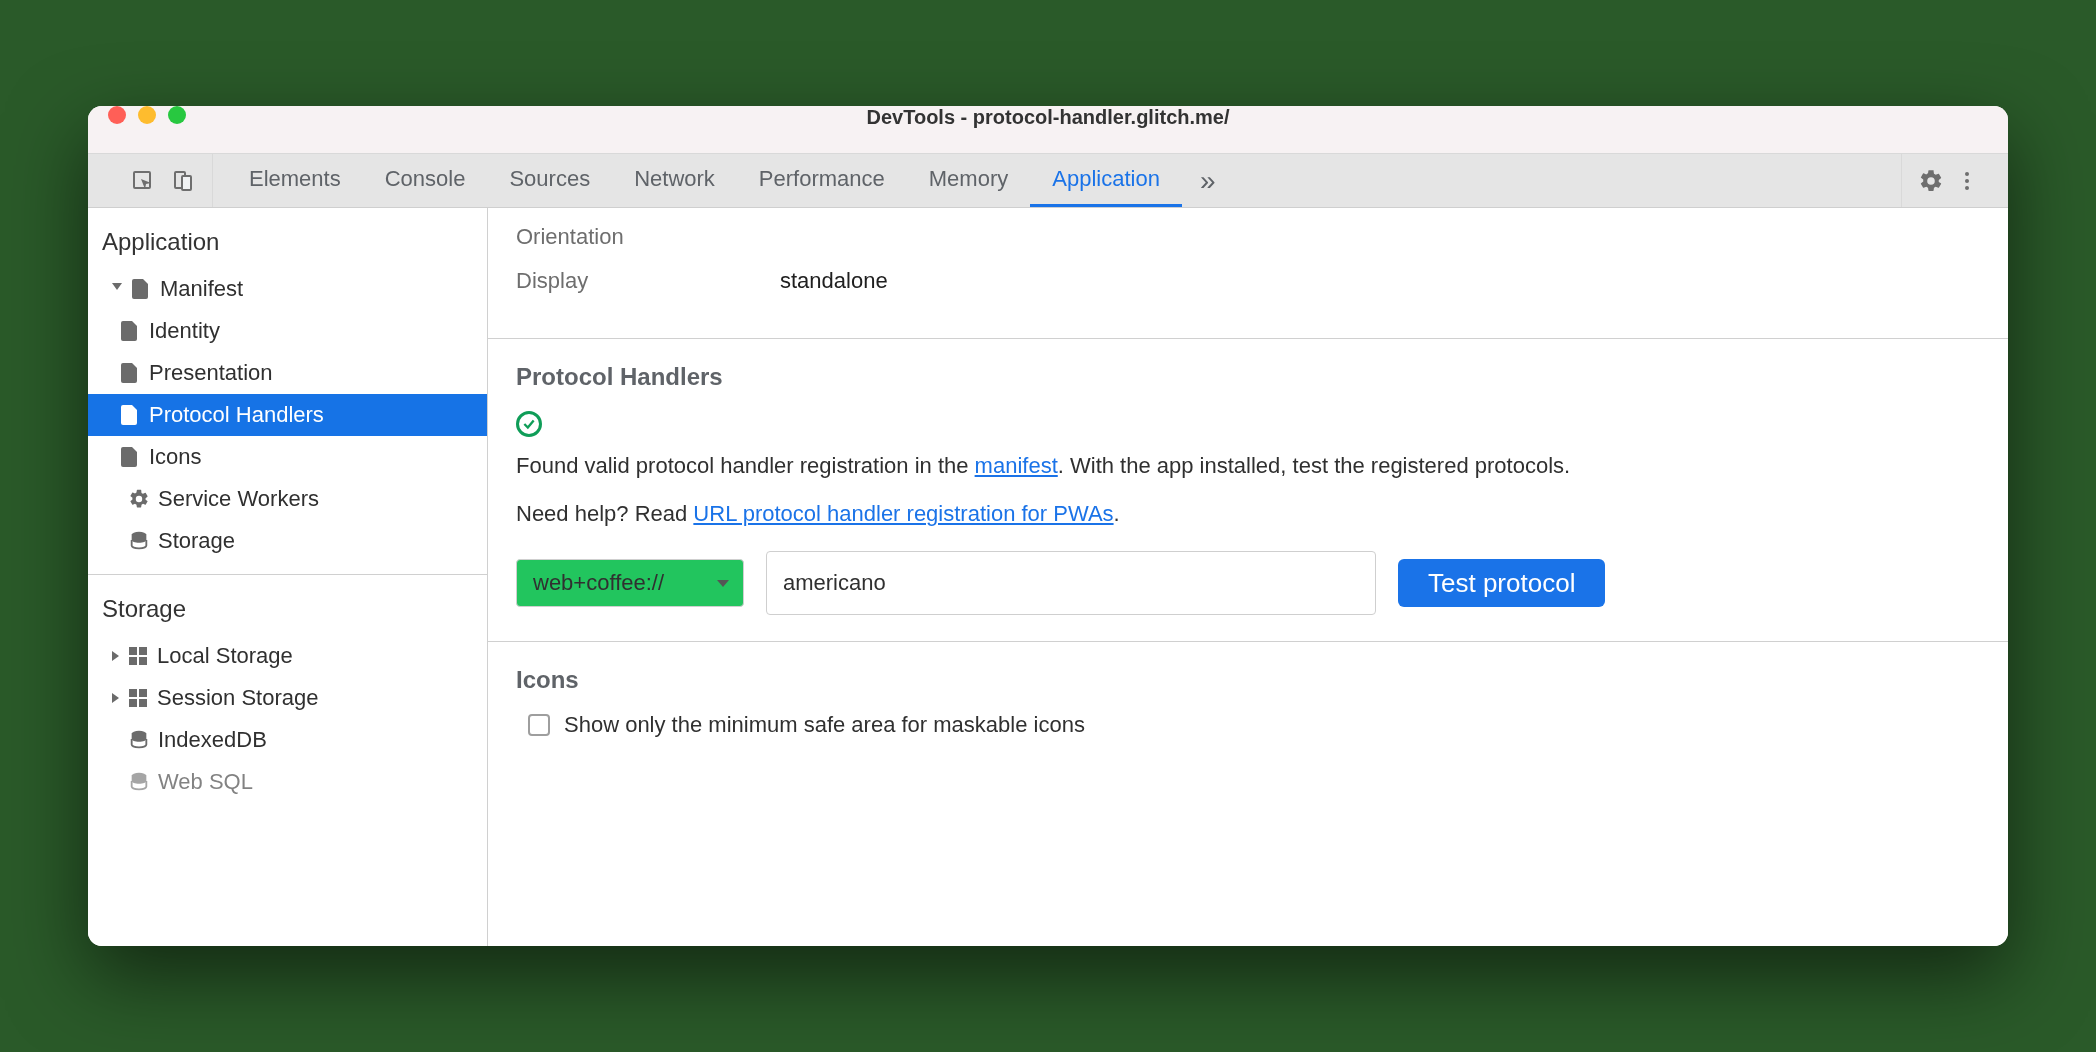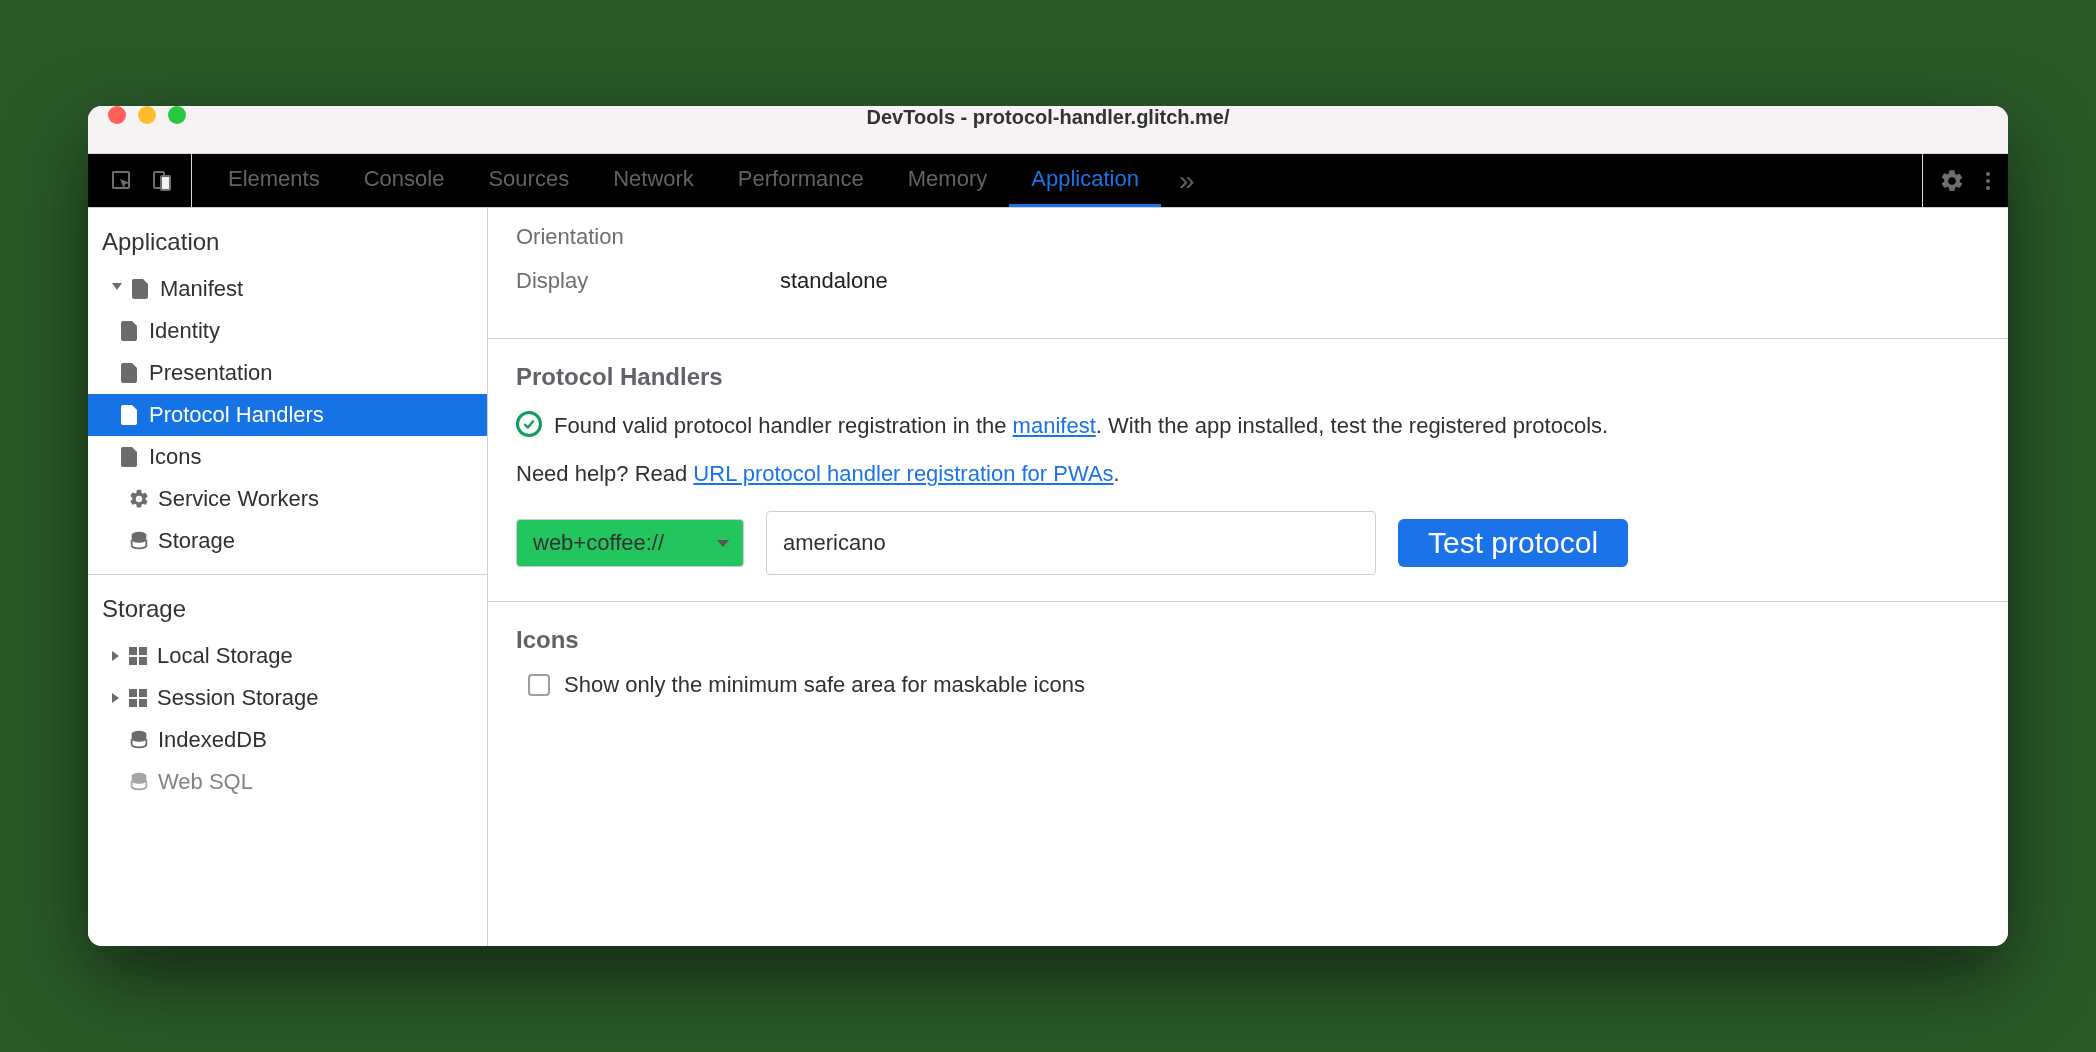--- a/index.html
+++ b/index.html
@@ -37,25 +37,25 @@
   .dot.yellow { background: #febc2e; }
   .dot.green { background: #28c840; }
   .title-text {
     position: absolute; left: 0; right: 0; text-align: center;
     font-size: 20px; font-weight: 600; color: #333;
     pointer-events: none;
   }
   
   .tabsbar {
     height: 54px;
-    background: #000000;
+    background: #e5e5e5;
     border-bottom: 1px solid #cfcfcf;
     display: flex;
     align-items: stretch;
-    padding: 0 5px;
+    padding: 0 26px;
   }
   .tabsbar .left-icons {
     display: flex; align-items: center; gap: 10px; padding: 0 14px;
     border-right: 1px solid #d9d9d9; margin-right: 14px;
   }
   .icon-btn {
     width: 30px; height: 30px; display: flex; align-items: center; justify-content: center;
     color: #6e6e6e;
   }
   .tabs {
@@ -114,21 +114,21 @@
   .kv { display: flex; align-items: center; gap: 24px; margin: 8px 0 18px 0; }
   .kv .k { width: 240px; color: #6e6e6e; font-size: 22px; }
   .kv .v { color: #202020; }
   .section {
     border-top: 1px solid #d0d0d0; padding: 24px 28px 26px 28px;
   }
   .section h3 {
     font-size: 24px; font-weight: 700; color: #5f6368; margin-bottom: 18px;
   }
   .status-row {
-    display: flex; align-items: flex-start; gap: 12px; line-height: 1.55; color: #303030; flex-wrap: wrap;
+    display: flex; align-items: flex-start; gap: 12px; line-height: 1.55; color: #303030; flex-wrap: wrap; flex-direction: column;
   }
   .status-text { flex: 1; }
   .ok-icon {
     width: 26px; height: 26px; border: 3px solid #0f9d58; border-radius: 50%;
     display: inline-flex; align-items: center; justify-content: center; color: #0f9d58; margin-top: 2px;
   }
   .ok-icon svg { width: 14px; height: 14px; }
   a.link { color: #1a73e8; text-decoration: underline; }
   .help-row { margin-top: 18px; color: #303030; }
   .proto-row {
@@ -143,21 +143,21 @@
     content: ""; position: absolute; right: 14px; top: 20px;
     border-left: 6px solid transparent; border-right: 6px solid transparent; border-top: 7px solid #555;
   }
   .text-input {
     height: 64px; border: 1px solid #cfcfcf; border-radius: 4px; padding: 0 16px; flex: 1;
     font-size: 22px; color: #303030; background: #fff; outline: none;
     max-width: 610px;
   }
   .btn-primary {
     height: 48px; padding: 0 30px; border: none; border-radius: 6px;
-    background: #1a73e8; color: #fff; font-size: 30px; font-weight: 500; cursor: pointer;
+    background: #1a73e8; color: #fff; font-size: 26px; font-weight: 500; cursor: pointer;
   }
   .checkbox-row {
     display: flex; align-items: center; gap: 14px; color: #303030; margin-top: 2px; padding-left: 12px;
   }
   .checkbox {
     width: 22px; height: 22px; border: 2px solid #9e9e9e; border-radius: 4px; background: #fff;
   }
 </style>
 </head>
 <body>

